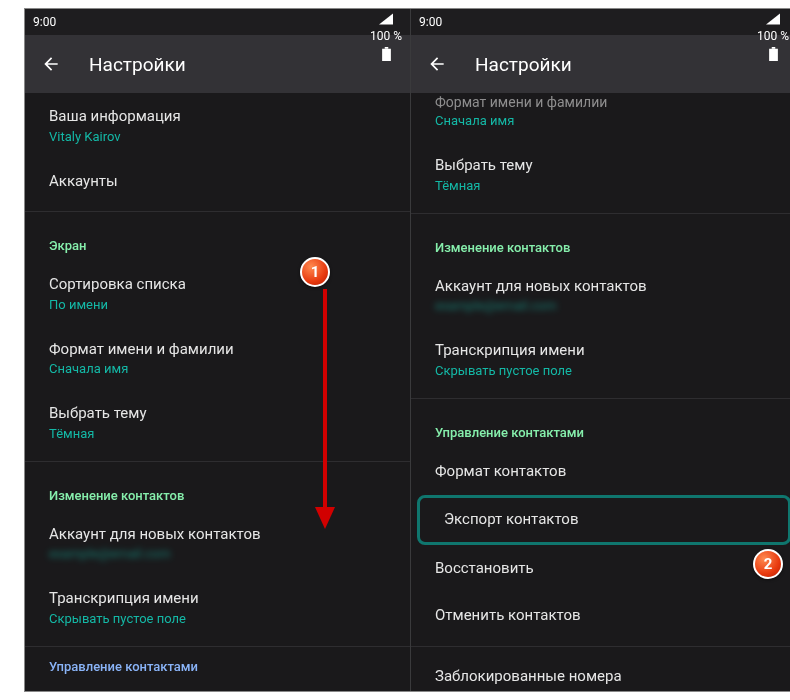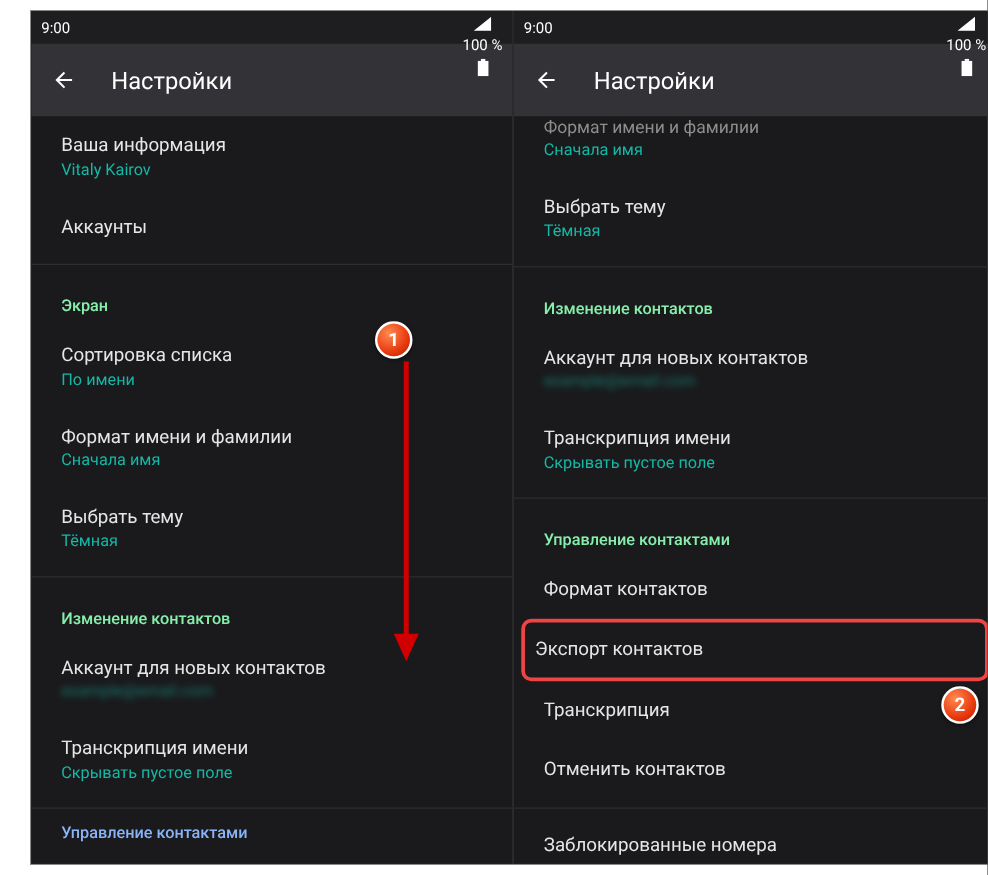--- a/index.html
+++ b/index.html
@@ -79,24 +79,24 @@
   .item-sub.blur {
     filter: blur(3px);
     opacity: 0.6;
   }
   .divider {
     height: 1px;
     background: #2e2d30;
     margin: 6px 0;
   }
   .item.highlight {
-    border: 3px solid #ef4444;
+    border: 3px solid #0f766e;
     border-radius: 8px;
     margin: 0 6px;
-    padding: 12px 8px;
+    padding: 12px 24px;
   }
   
   .item.cut {
     padding-top: 0;
   }
   .item.cut .item-title { color:#9a999b; font-size:14px; }
   
   .badge {
     position: absolute;
     width: 30px; height: 30px;
@@ -237,21 +237,21 @@
       </div>
       <div class="divider"></div>
       <div class="section-header">Управление контактами</div>
       <div class="item">
         <div class="item-title">Формат контактов</div>
       </div>
       <div class="item highlight">
         <div class="item-title">Экспорт контактов</div>
       </div>
       <div class="item">
-        <div class="item-title">Транскрипция</div>
+        <div class="item-title">Восстановить</div>
       </div>
       <div class="item">
         <div class="item-title">Отменить контактов</div>
       </div>
       <div class="divider"></div>
       <div class="item" style="padding-bottom:20px">
         <div class="item-title">Заблокированные номера</div>
       </div>
     </div>
     <div class="badge" style="right:14px; top:540px;">

